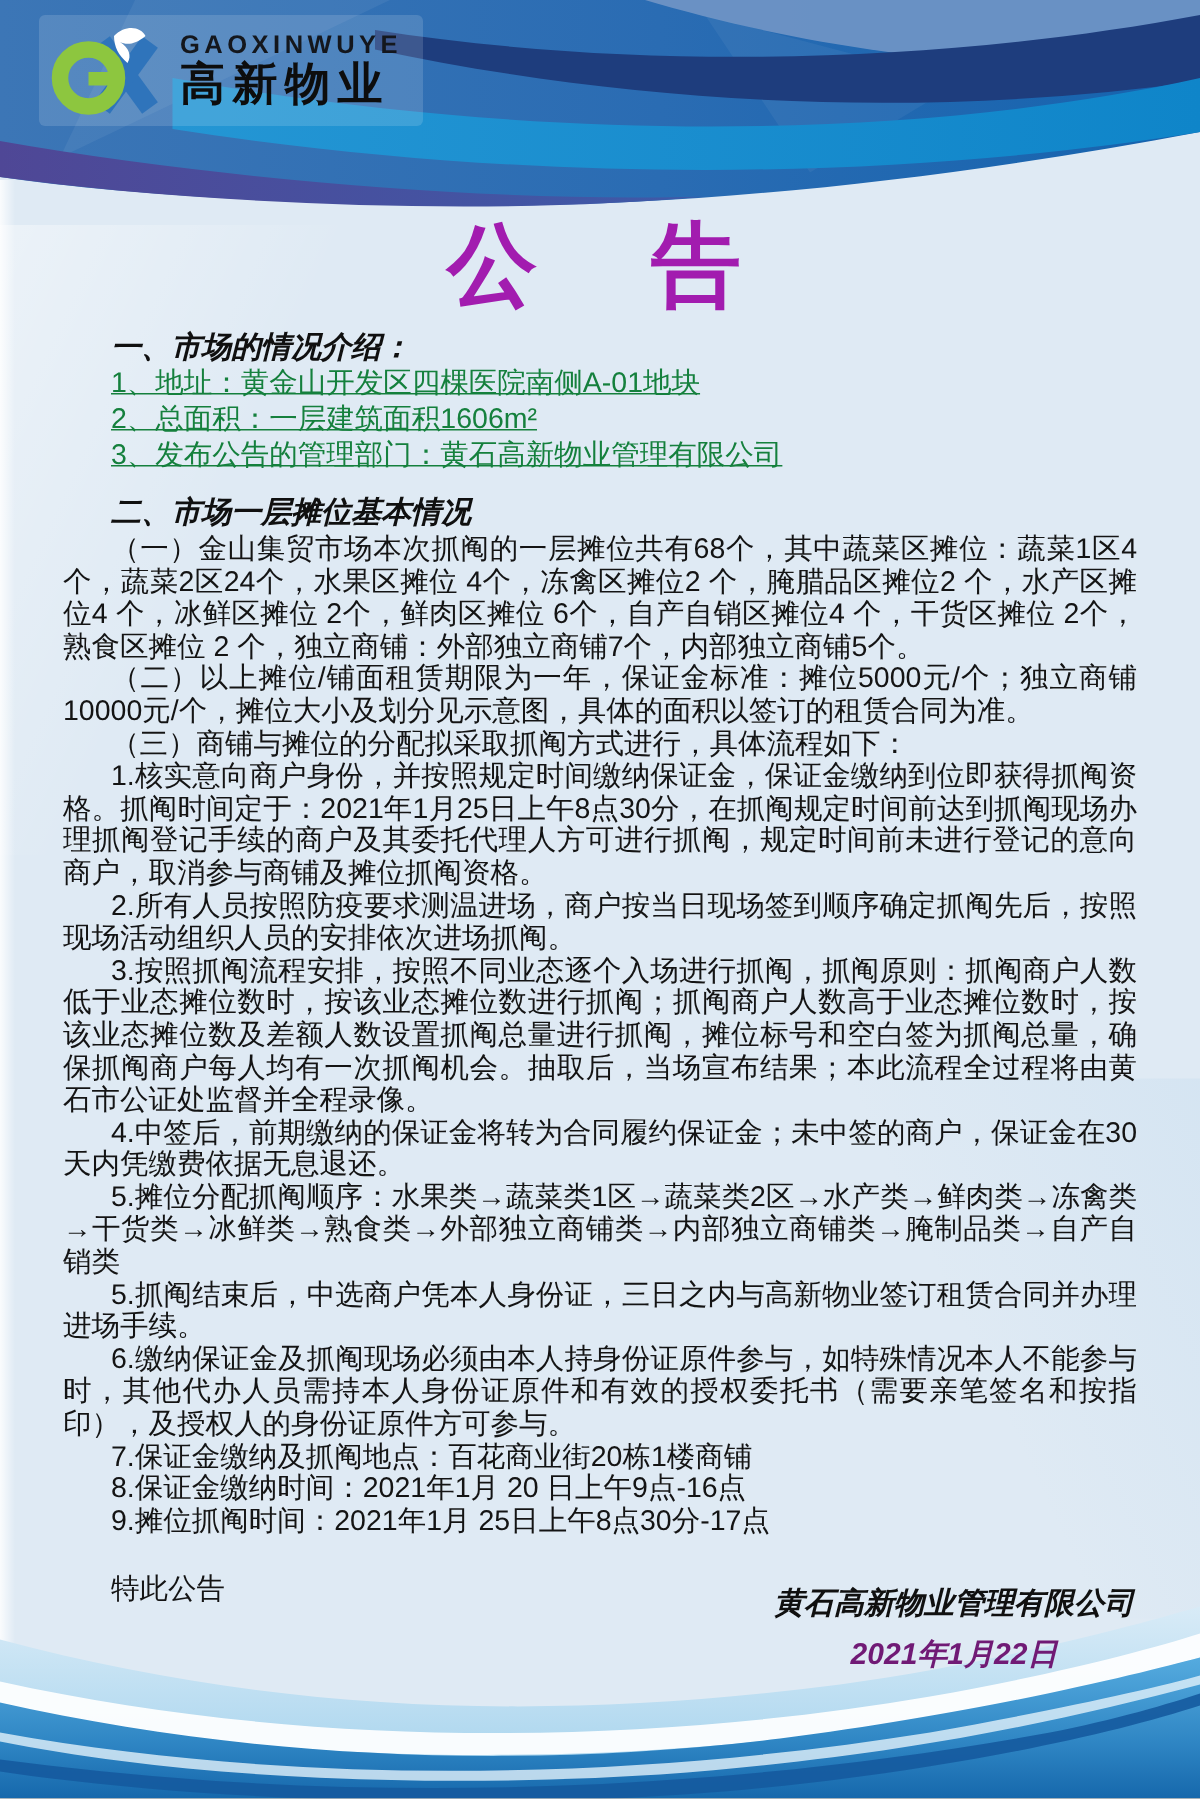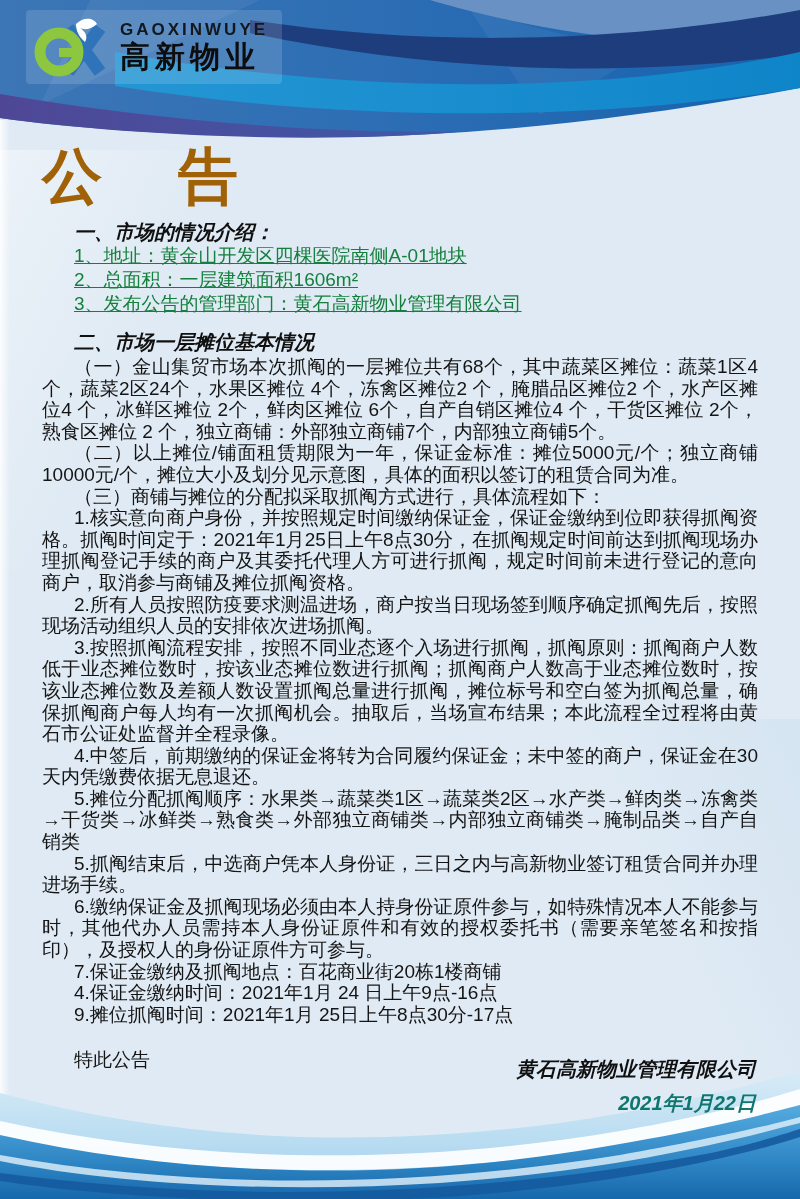--- a/index.html
+++ b/index.html
@@ -26,32 +26,32 @@
   .header { position:absolute; top:0; left:0; width:800px; height:150px; }
   .header svg { display:block; }
   .brand { position:absolute; top:10px; left:26px; display:flex; align-items:center; gap:12px;
     padding:6px 14px 6px 8px; background:rgba(255,255,255,.14); border-radius:4px; }
   .brand-text { display:flex; flex-direction:column; line-height:1.05; }
   .brand-en { font-size:17px; font-weight:bold; letter-spacing:3px; color:#14171d; }
   .brand-zh { font-size:30px; font-weight:900; letter-spacing:5px; color:#0d0d0d; margin-top:2px; }
 
   
   .content { position:absolute; top:142px; left:0; width:800px; padding:0 42px; z-index:2; }
-  .title { font-size:60px; font-weight:900; letter-spacing:8px;
-    color:#a16207; line-height:1.1; margin:2px 0 10px 0; }
+  .title { text-align:center; font-size:60px; font-weight:900; letter-spacing:8px;
+    color:#a21caf; line-height:1.1; margin:2px 0 10px 0; }
   h2.sec { font-size:20px; font-weight:bold; color:#101010; padding-left:32px;
     line-height:24px; margin-top:4px;font-style:italic; }
   h2.sec2 { margin-top:14px; margin-bottom:2px; }
   .item { font-size:19px; line-height:24px; padding-left:32px; color:#15803d;text-decoration:underline; }
   .para { font-size:19px; line-height:21.6px; text-indent:32px; color:#141414;
     text-align:justify; }
   .closing { font-size:19px; line-height:22px; padding-left:32px; margin-top:24px; color:#141414; }
   .signature { position:absolute; right:44px; top:1052px; text-align:right; z-index:3;font-style:italic; }
   .sig-company { font-size:20px; font-weight:bold; color:#101010; line-height:34px; }
-  .sig-date { font-size:20px; font-weight:bold; color:#0f766e; line-height:34px; }
+  .sig-date { font-size:20px; font-weight:bold; color:#701a75; line-height:34px;text-align:center; }
 
   
   .footer { position:absolute; bottom:0; left:0; width:800px; height:130px; z-index:1; }
 </style>
 </head>
 <body>
 
 <div class="page">
 
   <div class="facet facet-1"></div>
@@ -121,21 +121,21 @@
     <p class="para">（二）以上摊位/铺面租赁期限为一年，保证金标准：摊位5000元/个；独立商铺10000元/个，摊位大小及划分见示意图，具体的面积以签订的租赁合同为准。</p>
     <p class="para">（三）商铺与摊位的分配拟采取抓阄方式进行，具体流程如下：</p>
     <p class="para">1.核实意向商户身份，并按照规定时间缴纳保证金，保证金缴纳到位即获得抓阄资格。抓阄时间定于：2021年1月25日上午8点30分，在抓阄规定时间前达到抓阄现场办理抓阄登记手续的商户及其委托代理人方可进行抓阄，规定时间前未进行登记的意向商户，取消参与商铺及摊位抓阄资格。</p>
     <p class="para">2.所有人员按照防疫要求测温进场，商户按当日现场签到顺序确定抓阄先后，按照现场活动组织人员的安排依次进场抓阄。</p>
     <p class="para">3.按照抓阄流程安排，按照不同业态逐个入场进行抓阄，抓阄原则：抓阄商户人数低于业态摊位数时，按该业态摊位数进行抓阄；抓阄商户人数高于业态摊位数时，按该业态摊位数及差额人数设置抓阄总量进行抓阄，摊位标号和空白签为抓阄总量，确保抓阄商户每人均有一次抓阄机会。抽取后，当场宣布结果；本此流程全过程将由黄石市公证处监督并全程录像。</p>
     <p class="para">4.中签后，前期缴纳的保证金将转为合同履约保证金；未中签的商户，保证金在30天内凭缴费依据无息退还。</p>
     <p class="para">5.摊位分配抓阄顺序：水果类→蔬菜类1区→蔬菜类2区→水产类→鲜肉类→冻禽类→干货类→冰鲜类→熟食类→外部独立商铺类→内部独立商铺类→腌制品类→自产自销类</p>
     <p class="para">5.抓阄结束后，中选商户凭本人身份证，三日之内与高新物业签订租赁合同并办理进场手续。</p>
     <p class="para">6.缴纳保证金及抓阄现场必须由本人持身份证原件参与，如特殊情况本人不能参与时，其他代办人员需持本人身份证原件和有效的授权委托书（需要亲笔签名和按指印），及授权人的身份证原件方可参与。</p>
     <p class="para">7.保证金缴纳及抓阄地点：百花商业街20栋1楼商铺</p>
-    <p class="para">4.保证金缴纳时间：2021年1月 24 日上午9点-16点</p>
+    <p class="para">8.保证金缴纳时间：2021年1月 20 日上午9点-16点</p>
     <p class="para">9.摊位抓阄时间：2021年1月 25日上午8点30分-17点</p>
 
     <p class="closing">特此公告</p>
   </div>
 
   <div class="signature">
     <div class="sig-company">黄石高新物业管理有限公司</div>
     <div class="sig-date">2021年1月22日</div>
   </div>
 

